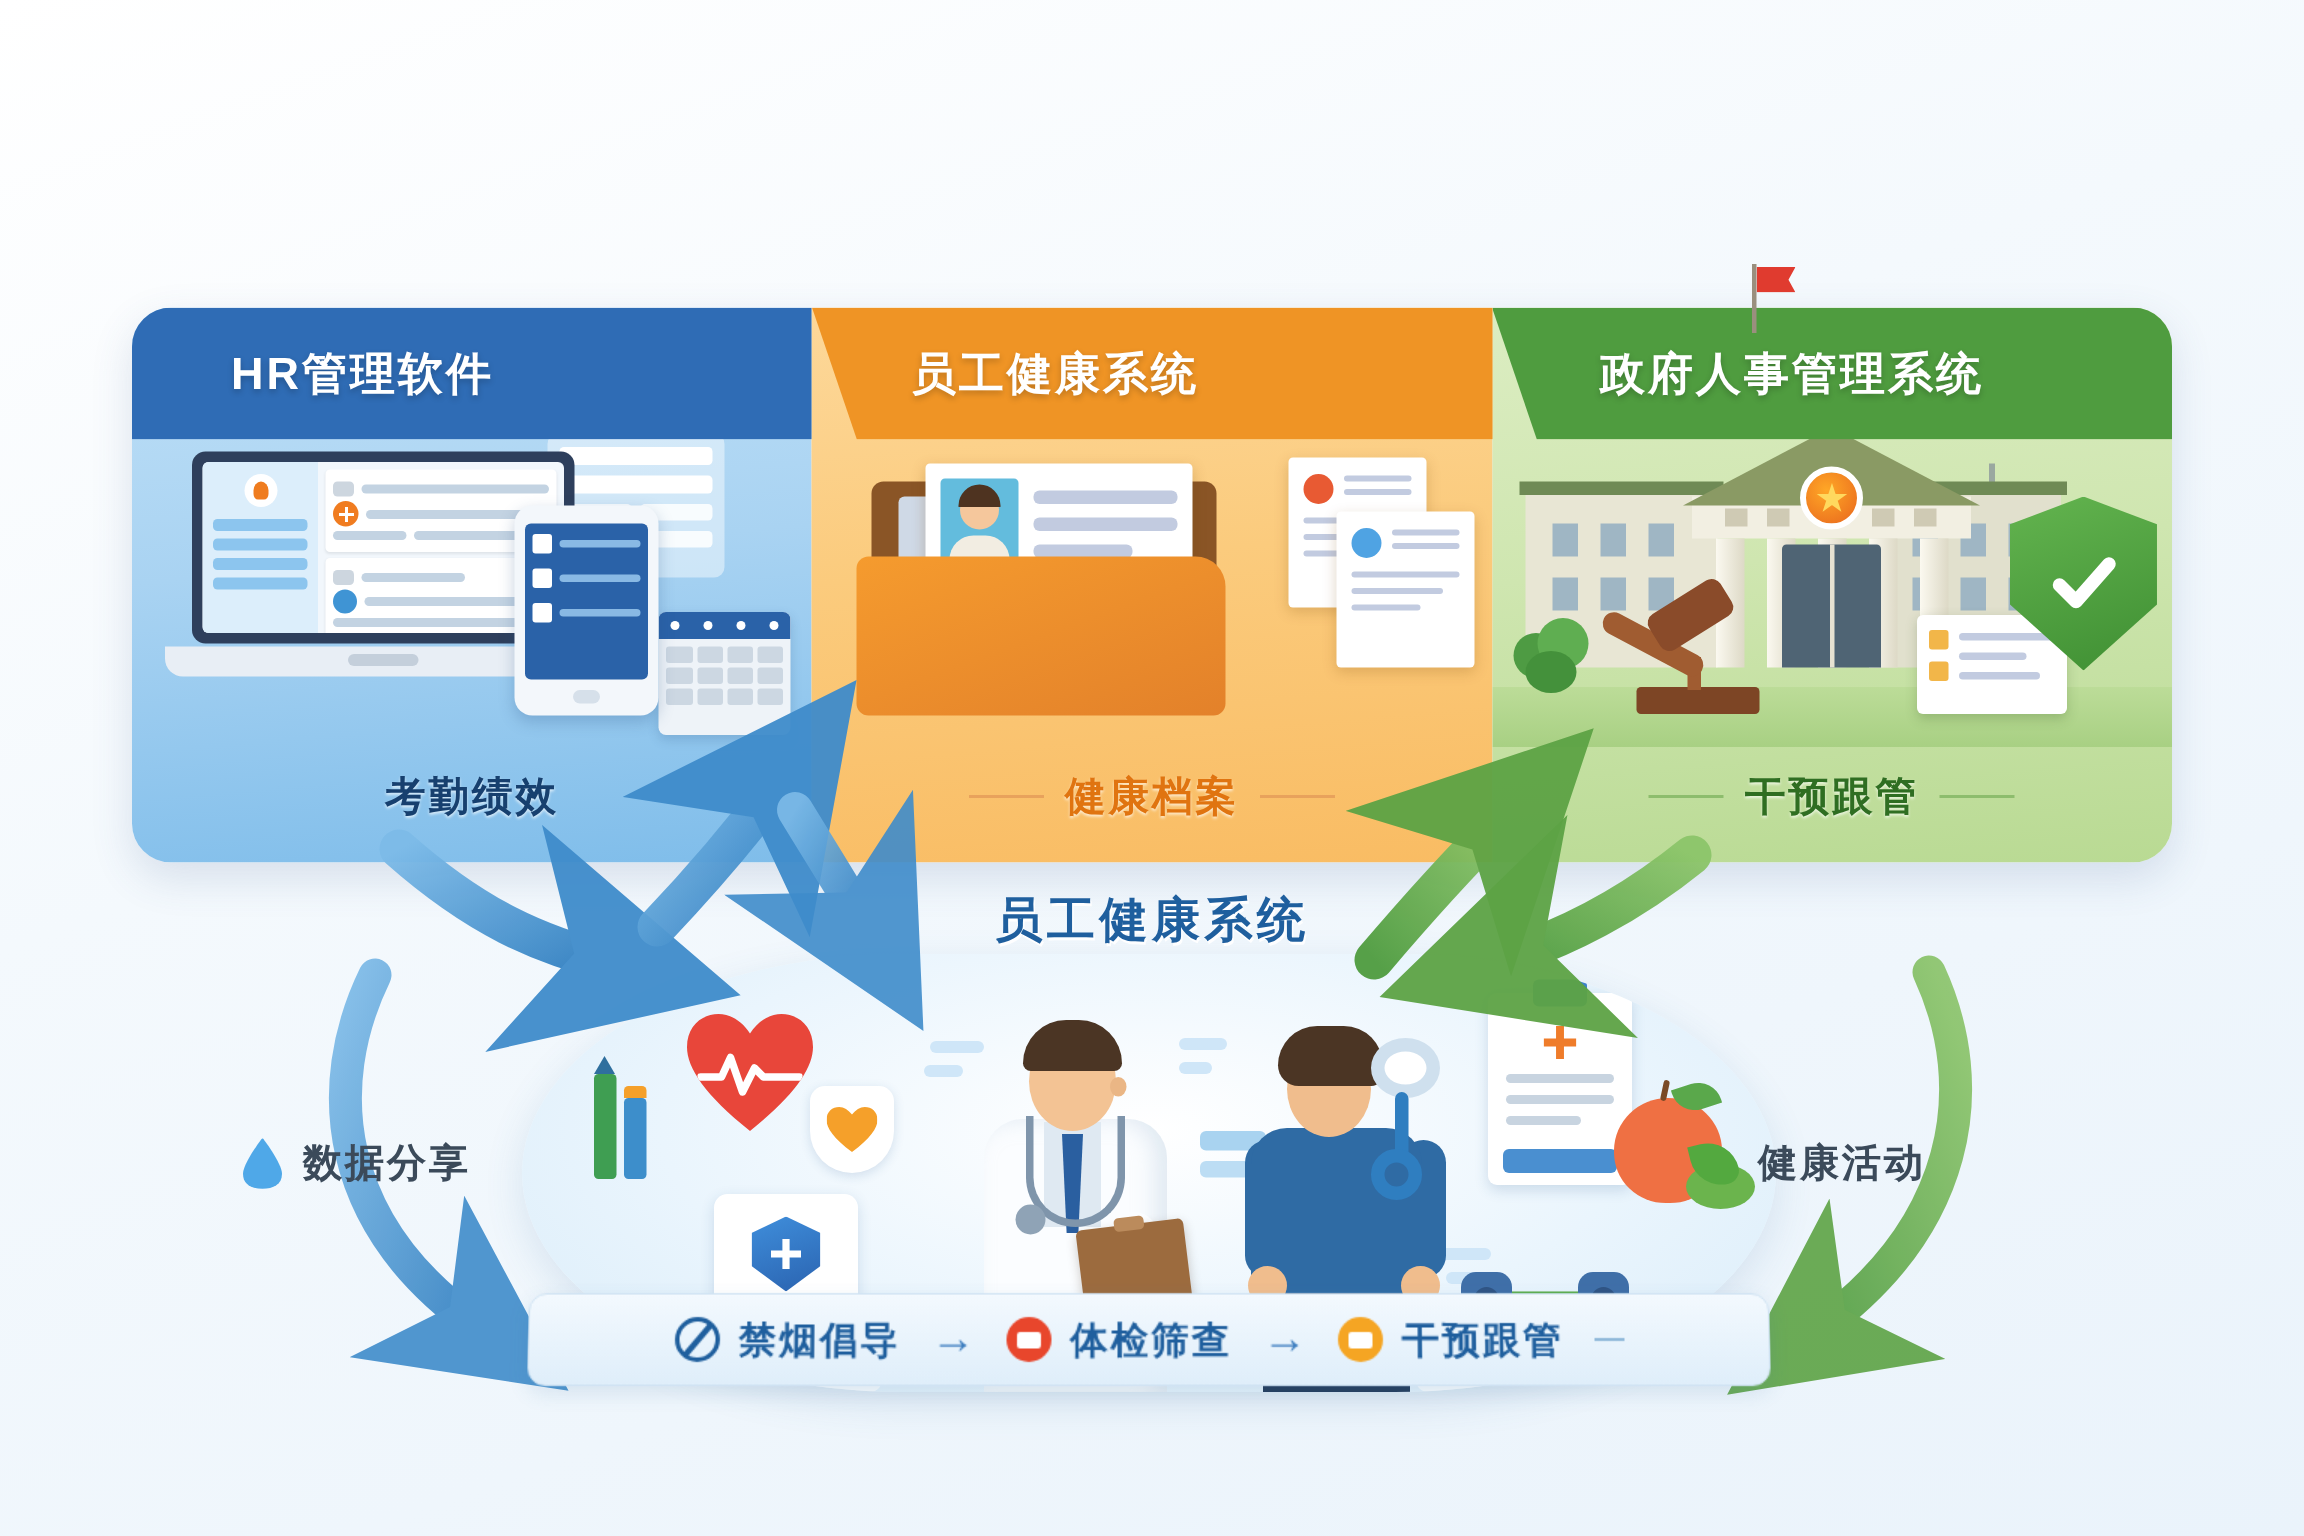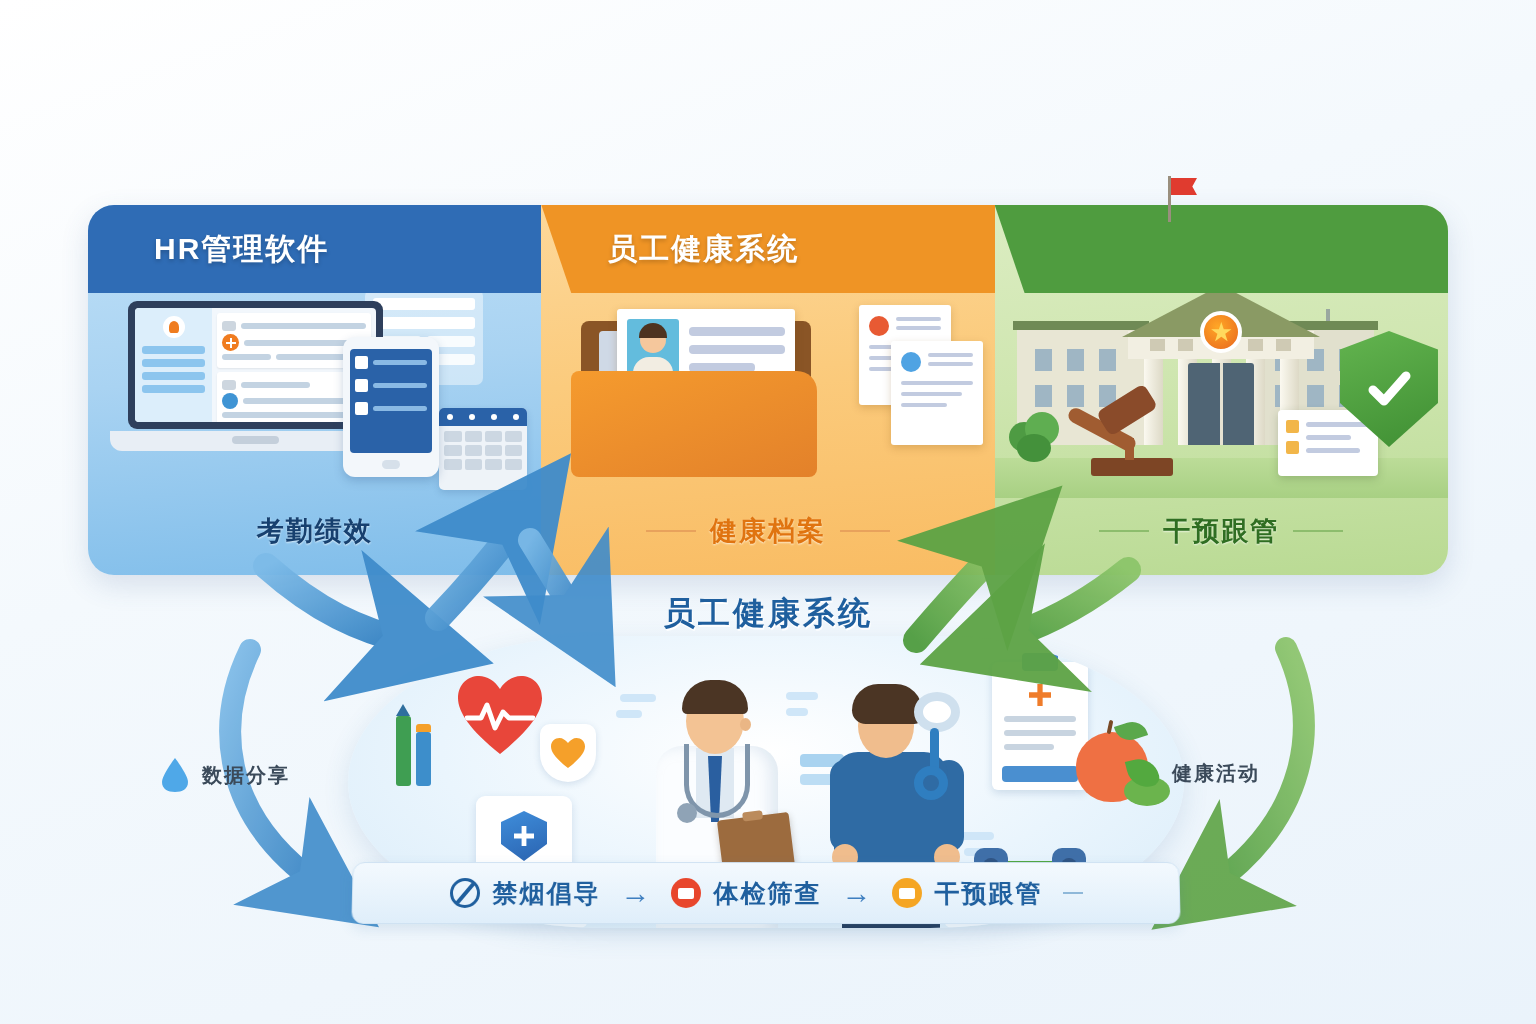--- a/index.html
+++ b/index.html
@@ -257,21 +257,21 @@
   .dumbbell .w { position:absolute; top:0; width:34px; height:40px; border-radius:10px; background:#3f6fa8; }
   .dumbbell .w.l { left:0; }
   .dumbbell .w.r { right:0; }
   .dumbbell .w::after { content:""; position:absolute; left:9px; top:10px; width:16px; height:20px; border-radius:8px; background:#2f5484; }
 
   
   .arrows { position:absolute; inset:0; pointer-events:none; z-index:7; }
 
   
   .side-label { position:absolute; display:flex; align-items:center; gap:14px; z-index:9; }
-  .side-label .txt { font-size:20px; font-weight:bold; color:#3b4a5a; letter-spacing:2px;text-align:center; }
+  .side-label .txt { font-size:26px; font-weight:bold; color:#3b4a5a; letter-spacing:2px;text-align:center; }
   .side-label.left { left:162px; top:758px; }
   .side-label.right { left:1128px; top:758px; }
   .drop-icon { width:26px; height:34px; background:#4fa8e8; clip-path: path("M13,0 C13,0 26,17 26,24 C26,31.2 20.2,34 13,34 C5.8,34 0,31.2 0,24 C0,17 13,0 13,0 Z"); }
   .leaf-icon { width:30px; height:30px; background:#53a93f; border-radius:0 70% 30% 70%; transform:rotate(-14deg); }
 
   
   .flowbar {
     position:absolute; left:352px; top:862px; width:828px; height:62px;
     background:linear-gradient(180deg,#f3f9fe,#dfeefa);
     border-radius:12px; border:1px solid #cfe2f2;
@@ -462,20 +462,21 @@
     <div class="panel-caption">
       <span class="cap-dash"></span>
       <span class="txt">健康档案</span>
       <span class="cap-dash"></span>
     </div>
   </div>
 
   <div class="panel p3">
     <div class="banner">
       <div class="bg"></div>
+      <div class="banner-text">政府人事管理系统</div>
     </div>
     <div class="art">
       <div class="gov">
         <div class="ground"></div>
         <div class="flagpole"></div>
         <div class="wingL"></div>
           <div class="roofL"></div>
         <div class="wingR"></div>
           <div class="roofR"></div>
         <div class="win" style="left:40px;  top:66px"></div>

